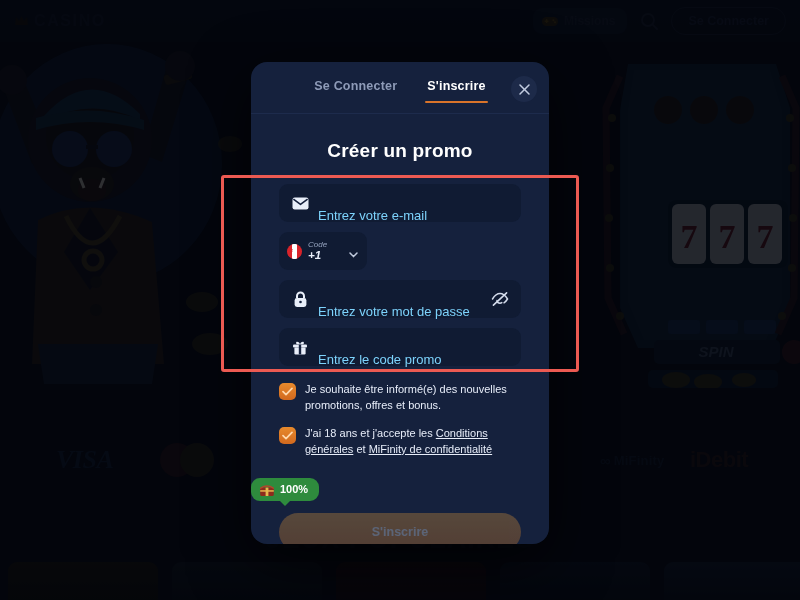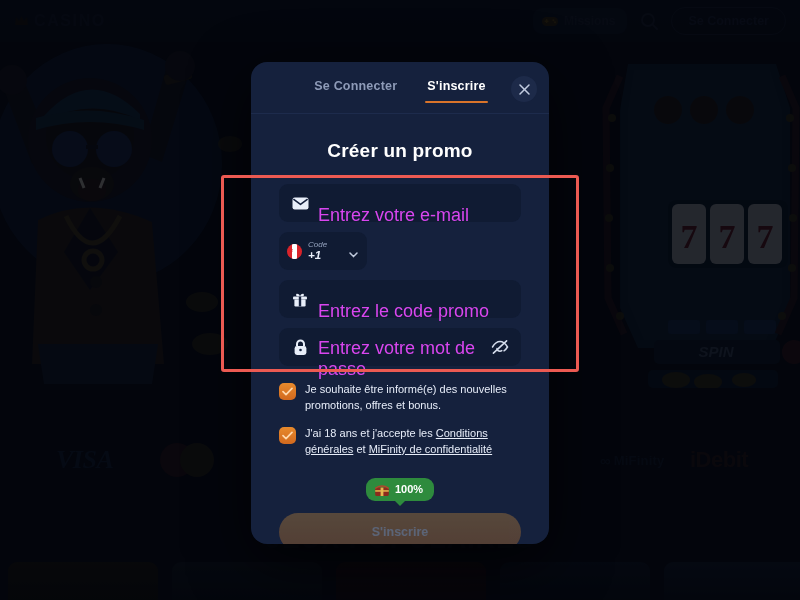--- a/index.html
+++ b/index.html
@@ -141,21 +141,21 @@
     margin-top: 26px; letter-spacing:.2px;
   }
 
   .form { padding: 0 28px; margin-top: 22px; }
   .field {
     position: relative;
     height: 38px; background:#101b33; border-radius: 9px;
     display:flex; align-items:center; gap: 9px;
     padding: 0 12px; margin-bottom: 10px;
   }
-  .field .ph { color:#d946ef; font-size: 18px; margin-top: 24px; }
+  .field .ph { color:#7dd3fc; font-size: 13px; margin-top: 24px; }
   .field .ficon { width:18px; height:18px; display:flex; align-items:center; justify-content:center; flex:0 0 18px;}
   .eye { position:absolute; right: 12px; top: 50%; transform: translateY(-50%); width:18px; height:18px; }
 
   .row-phone { display:flex; margin-bottom: 10px; font-style: italic; }
   .code-box {
     width: 88px; height: 38px; background:#101b33; border-radius:9px;
     display:flex; align-items:center; padding: 0 8px; gap:6px;
   }
   .flag {
     width: 15px; height: 15px; border-radius: 50%; flex:0 0 15px;
@@ -187,21 +187,21 @@
   .chk {
     width: 17px; height: 17px; border-radius: 5px; flex:0 0 17px;
     background: linear-gradient(180deg,#e88a2c 0%, #d2691e 100%);
     display:flex; align-items:center; justify-content:center; margin-top:1px;
   }
   .chk svg { display:block; }
   .chk-txt { font-size: 11px; color:#e7edf9; line-height: 1.45; }
   .chk-txt a { color:#e7edf9; text-decoration: underline; }
 
   
-  .badge-wrap { display:flex; justify-content:center; margin-top: 20px; position:relative; }
+  .badge-wrap { display:flex; margin-top: 20px; position:relative; }
   .badge {
     position:relative;
     background:#2e8b3d; border-radius: 9px;
     padding: 4px 11px 4px 8px;
     display:flex; align-items:center; gap: 5px;
   }
   .badge::after {
     content:""; position:absolute; left:50%; bottom:-5px; transform:translateX(-50%);
     width:0;height:0; border-left:6px solid transparent; border-right:6px solid transparent;
     border-top:6px solid #2e8b3d;
@@ -436,47 +436,47 @@
           <span class="chev">
             <svg width="11" height="11" viewBox="0 0 11 11">
                 <path d="M2 4 L5.5 7.6 L9 4" fill="none" stroke="#c0cadd" stroke-width="1.5" stroke-linecap="round" stroke-linejoin="round"></path>
               </svg>
           </span>
         </div>
       </div>
 
       <div class="field">
         <span class="ficon">
+          <svg width="15" height="17" viewBox="0 0 15 17">
+              <path d="M4 7 V5 a3.5 3.5 0 0 1 7 0 V7" fill="none" stroke="#e8eef9" stroke-width="2"></path>
+              <rect x="1.6" y="7" width="11.8" height="9" rx="2.4" fill="#e8eef9"></rect>
+              <circle cx="7.5" cy="11" r="1.3" fill="#15213d"></circle>
+            </svg>
+        </span>
+        <span class="ph">Entrez votre mot de passe</span>
+        <span class="eye">
+          <svg width="18" height="18" viewBox="0 0 18 18">
+              <path d="M1.5 9 C4 5 7 3.6 9 3.6 C11 3.6 14 5 16.5 9 C15.4 10.8 14.2 12 13 12.8" fill="none" stroke="#d4dcec" stroke-width="1.5" stroke-linecap="round"></path>
+              <path d="M6 10.6 a3.1 3.1 0 0 0 3 2.6 c.7 0 1.3-.2 1.8-.6" fill="none" stroke="#d4dcec" stroke-width="1.5" stroke-linecap="round"></path>
+              <line x1="2.4" y1="15.2" x2="15.6" y2="2.8" stroke="#d4dcec" stroke-width="1.6" stroke-linecap="round"></line>
+            </svg>
+        </span>
+      </div>
+
+      <div class="field">
+        <span class="ficon">
           <svg width="16" height="16" viewBox="0 0 16 16">
               <rect x="1" y="5.4" width="14" height="3" rx="1" fill="#e8eef9"></rect>
               <rect x="2.4" y="8.4" width="11.2" height="7" rx="1.2" fill="#e8eef9"></rect>
               <rect x="6.8" y="5.4" width="2.4" height="10" fill="#15213d"></rect>
               <path d="M8 5.2 C6.6 1.6 3.4 2.4 4.2 4.4 C4.7 5.4 6.6 5.4 8 5.2 Z" fill="#e8eef9"></path>
               <path d="M8 5.2 C9.4 1.6 12.6 2.4 11.8 4.4 C11.3 5.4 9.4 5.4 8 5.2 Z" fill="#e8eef9"></path>
             </svg>
         </span>
         <span class="ph">Entrez le code promo</span>
-      </div>
-
-      <div class="field">
-        <span class="ficon">
-          <svg width="15" height="17" viewBox="0 0 15 17">
-              <path d="M4 7 V5 a3.5 3.5 0 0 1 7 0 V7" fill="none" stroke="#e8eef9" stroke-width="2"></path>
-              <rect x="1.6" y="7" width="11.8" height="9" rx="2.4" fill="#e8eef9"></rect>
-              <circle cx="7.5" cy="11" r="1.3" fill="#15213d"></circle>
-            </svg>
-        </span>
-        <span class="ph">Entrez votre mot de passe</span>
-        <span class="eye">
-          <svg width="18" height="18" viewBox="0 0 18 18">
-              <path d="M1.5 9 C4 5 7 3.6 9 3.6 C11 3.6 14 5 16.5 9 C15.4 10.8 14.2 12 13 12.8" fill="none" stroke="#d4dcec" stroke-width="1.5" stroke-linecap="round"></path>
-              <path d="M6 10.6 a3.1 3.1 0 0 0 3 2.6 c.7 0 1.3-.2 1.8-.6" fill="none" stroke="#d4dcec" stroke-width="1.5" stroke-linecap="round"></path>
-              <line x1="2.4" y1="15.2" x2="15.6" y2="2.8" stroke="#d4dcec" stroke-width="1.6" stroke-linecap="round"></line>
-            </svg>
-        </span>
       </div>
     </div>
 
     <div class="checks">
       <div class="chk-row">
         <span class="chk">
           <svg width="11" height="9" viewBox="0 0 11 9">
               <path d="M1 4.6 L4 7.6 L10 1.4" fill="none" stroke="#ffd9ad" stroke-width="1.7" stroke-linecap="round" stroke-linejoin="round"></path>
             </svg>
         </span>

